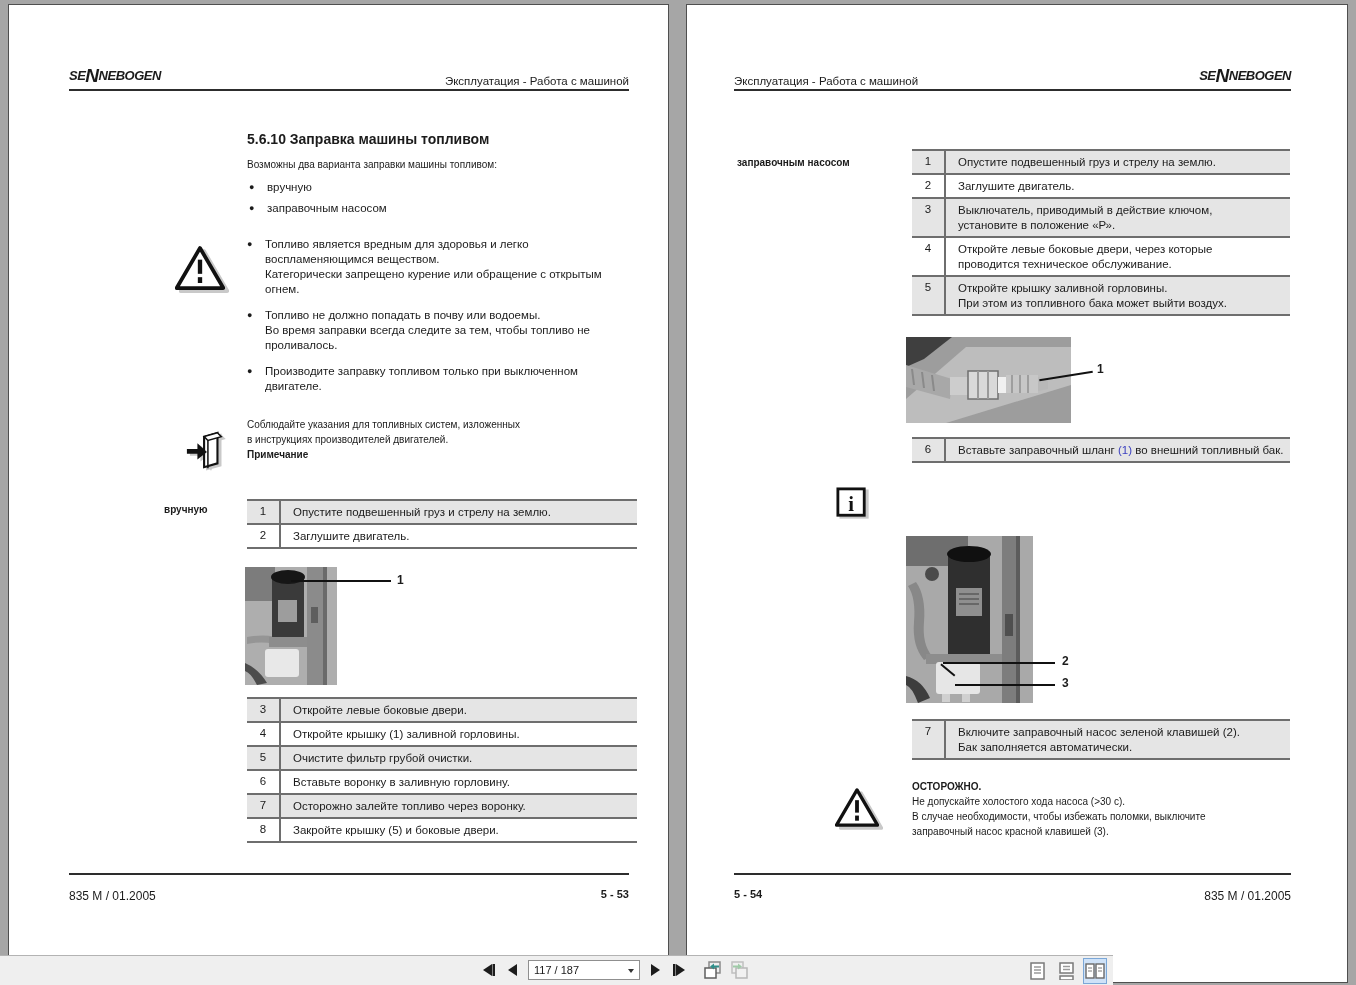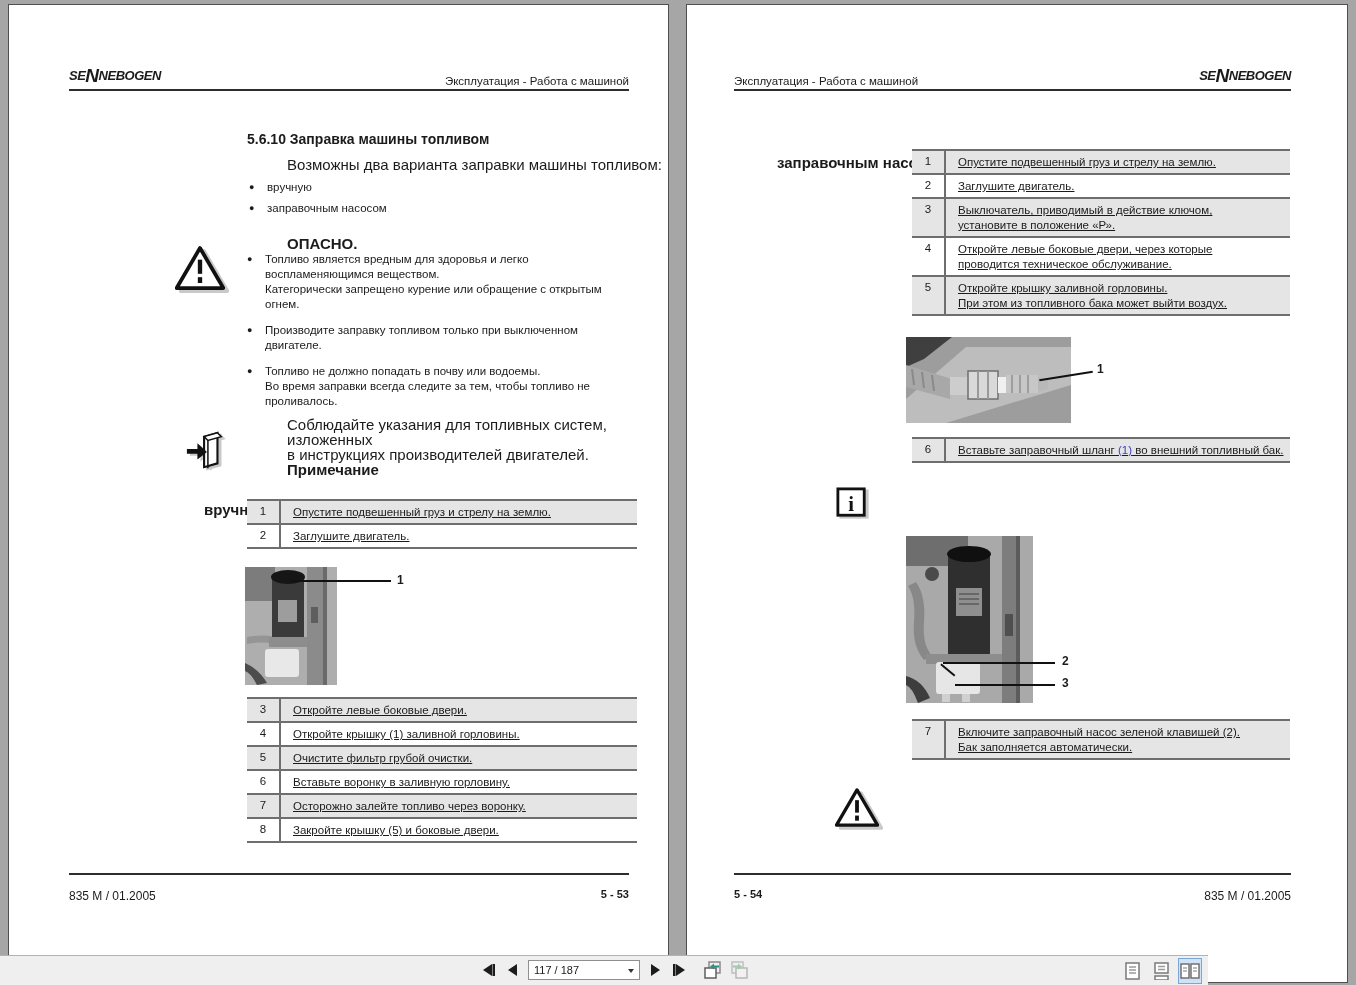--- a/index.html
+++ b/index.html
@@ -12,50 +12,50 @@
   .page-left  { left:8px;   width:661px; }
   .page-right { left:686px; width:662px; }
 
   .hdr { position:absolute; top:60px; font-size:11.5px; }
   .hdr .crumb b { font-weight:normal; }
   .logo { font-weight:bold; font-style:italic; font-size:13px; letter-spacing:-0.5px; white-space:nowrap; }
   .logo .bigN { font-size:19px; vertical-align:-2px; }
   .rule { position:absolute; height:2px; background:#2d2d2d; }
 
   .doc-title { position:absolute; font-size:14px; font-weight:bold; }
-  .body-text { font-size:15px; line-height:15px; white-space:pre-line;margin-left:40px; }
+  .body-text { font-size:10px; line-height:15px; white-space:pre-line; }
   .b { font-weight:bold; }
 
   .bullet-list { position:absolute; list-style:none; }
   .bullet-list li { position:relative; font-size:11.5px; line-height:15px; padding-left:18px; margin-bottom:6px; white-space:pre-line; }
   .bullet-list li::before { content:"●"; position:absolute; left:0; top:0; font-size:9px; }
   .bullet-list.spread li { margin-bottom:11px; }
 
   
   .steps { position:absolute; }
   .step-row { display:flex; border-bottom:2px solid #6e6e6e; }
   .step-row:first-child { border-top:2px solid #6e6e6e; }
   .step-row.shaded { background:#e5e5e5; }
   .step-num { width:34px; flex:0 0 34px; border-right:2px solid #6e6e6e; text-align:center;
               font-size:11.5px; padding:4px 0 3px; }
-  .step-text { font-size:11.5px; line-height:15px; padding:4px 4px 3px 12px; white-space:pre-line;text-decoration:underline; }
+  .step-text { font-size:11.5px; line-height:15px; padding:4px 4px 3px 12px; white-space:pre-line; }
   .link-blue { color:#3a3fc0; }
 
   
   .figure { position:absolute; }
   .callout-line { position:absolute; height:1.5px; background:#111; }
   .callout-num { position:absolute; font-size:12px; font-weight:bold; }
 
   .icon-block { position:absolute; }
 
   .footer-text { position:absolute; font-size:12px; }
   .page-num { position:absolute; font-size:11px; font-weight:bold; }
 
   
-  .toolbar { position:absolute; left:0; bottom:0; width:1208px; height:30px;
+  .toolbar { position:absolute; left:0; bottom:0; width:1113px; height:30px;
              background:#efefef; border-top:1px solid #b3b3b3; }
   .nav-group { position:absolute; left:476px; top:3px; display:flex; align-items:center; gap:4px; }
   .tb-btn { width:22px; height:22px; display:flex; align-items:center; justify-content:center; cursor:pointer; }
   .combo { width:112px; height:20px; background:#fff; border:1px solid #8f8f8f; display:flex;
            align-items:center; font-size:11px; padding-left:5px; position:relative; }
   .combo-arrow { position:absolute; right:5px; top:8px; width:0; height:0;
                  border-left:3.5px solid transparent; border-right:3.5px solid transparent;
                  border-top:4px solid #333; }
   .view-group { position:absolute; right:6px; top:2px; display:flex; align-items:center; gap:5px; }
   .layout-btn { width:24px; height:26px; display:flex; align-items:center; justify-content:center; cursor:pointer; border:1px solid transparent; }
@@ -81,31 +81,30 @@
       </ul>
 
     <div class="icon-block" style="left:166px; top:240px;">
       <svg width="50" height="46" viewBox="0 0 60 54" style="filter:drop-shadow(4px 3px 0 #c9c9c9);">
         <polygon points="30,3 58,51 2,51" fill="#ffffff" stroke="#111" stroke-width="4.5" stroke-linejoin="round"></polygon>
         <rect x="27.4" y="17" width="5.2" height="17" fill="#111"></rect>
         <rect x="27.4" y="38" width="5.2" height="7" fill="#111"></rect>
       </svg>
     </div>
     <div style="position:absolute; left:238px; top:231px; width:398px;">
-      <div class="body-text b">ОПАСНО.</div>
       <ul class="bullet-list spread" style="position:relative; margin-top:1px;" id="lp-danger-list">
           <li>Топливо является вредным для здоровья и легко
 воспламеняющимся веществом.
 Категорически запрещено курение или обращение с открытым
 огнем.</li>
-          <li>Производите заправку топливом только при выключенном
-двигателе.</li>
           <li>Топливо не должно попадать в почву или водоемы.
 Во время заправки всегда следите за тем, чтобы топливо не
 проливалось.</li>
+          <li>Производите заправку топливом только при выключенном
+двигателе.</li>
         </ul>
     </div>
 
     <div class="icon-block" style="left:176px; top:424px;">
       <svg width="42" height="42" viewBox="0 0 44 44" style="filter:drop-shadow(3px 2px 0 #c9c9c9);">
         <polygon points="20,8 34,4 34,36 20,40" fill="#ffffff" stroke="#111" stroke-width="2.2"></polygon>
         <polygon points="20,8 34,4 38,8 24,12" fill="#ffffff" stroke="#111" stroke-width="1.6"></polygon>
         <line x1="24" y1="12" x2="24" y2="41" stroke="#111" stroke-width="1.6"></line>
         <polygon points="2,21 13,21 13,15 23,24 13,32 13,26 2,26" fill="#111"></polygon>
       </svg>
@@ -287,20 +286,26 @@
       </div>
     </div>
 
     <div class="icon-block" style="left:148px; top:782px;">
       <svg width="44" height="41" viewBox="0 0 60 54" style="filter:drop-shadow(4px 3px 0 #c9c9c9);">
         <polygon points="30,3 58,51 2,51" fill="#ffffff" stroke="#111" stroke-width="4.5" stroke-linejoin="round"></polygon>
         <rect x="27.4" y="17" width="5.2" height="17" fill="#111"></rect>
         <rect x="27.4" y="38" width="5.2" height="7" fill="#111"></rect>
       </svg>
     </div>
+    <div style="position:absolute; left:225px; top:774px; width:398px;">
+      <div class="body-text b">ОСТОРОЖНО.</div>
+      <div class="body-text">Не допускайте холостого хода насоса (&gt;30 с).
+В случае необходимости, чтобы избежать поломки, выключите
+заправочный насос красной клавишей (3).</div>
+    </div>
 
     <div class="rule" style="left:47px; top:868px; width:557px;"></div>
     <div class="page-num" style="left:47px; top:883px;">5 - 54</div>
     <div class="footer-text" style="left:474px; top:884px; width:130px; text-align:right;">835 M / 01.2005</div>
   </div>
 
   <div class="toolbar">
     <div class="nav-group">
       <div class="tb-btn">
         <svg width="16" height="14" viewBox="0 0 16 14">

